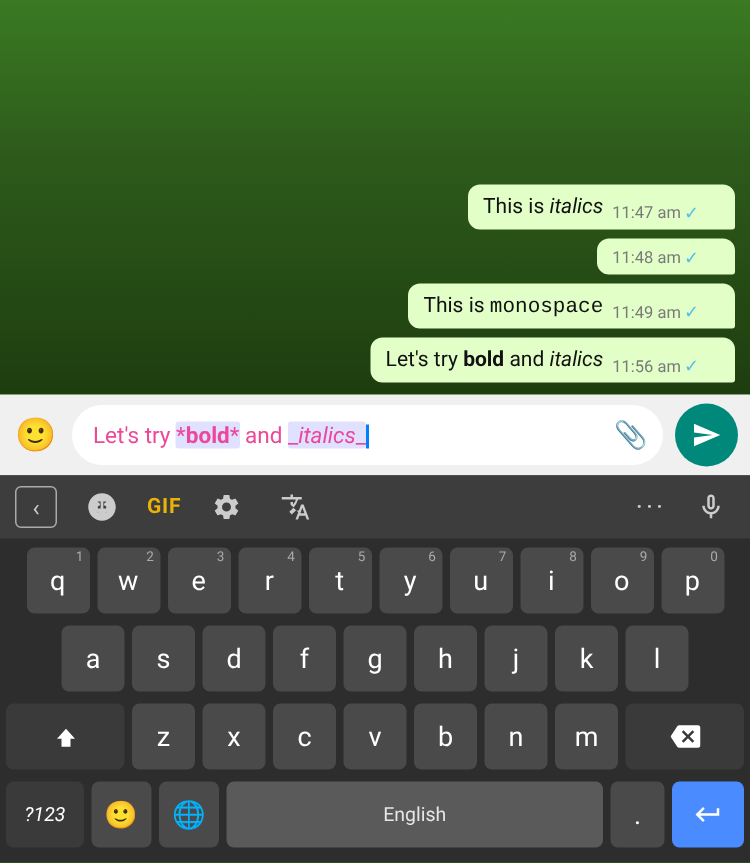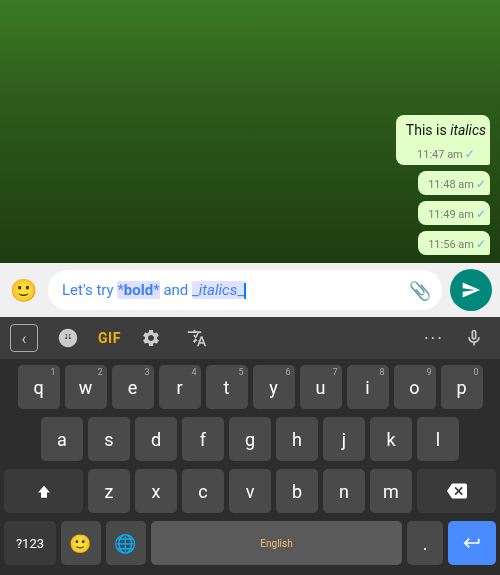--- a/index.html
+++ b/index.html
@@ -21,29 +21,28 @@
       display: flex;
       flex-direction: column;
       justify-content: flex-end;
       gap: 6px;
     }
 
     .message-bubble {
       align-self: flex-end;
       background: #e2ffc7;
       border-radius: 8px 8px 2px 8px;
-      padding: 6px 4px 4px 10px;
+      padding: 6px 24px 4px 10px;
       max-width: 85%;
       font-size: 14px;
       color: #111;
       display: flex;
-      align-items: center;
+      align-items: flex-end;
       gap: 6px;
       flex-wrap: wrap;
-      flex-direction: column;
     }
 
     .bubble-text {
       flex: 1;
       line-height: 1.4;
     }
 
     .bubble-time {
       font-size: 11px;
       color: #7a7a7a;
@@ -90,21 +89,21 @@
     .input-wrapper {
       flex: 1;
       position: relative;
     }
 
     .text-input-box {
       background: white;
       border-radius: 22px;
       padding: 8px 36px 8px 14px;
       font-size: 15px;
-      color: #3b82f6;
+      color: #ec4899;
       min-height: 40px;
       display: flex;
       align-items: center;
     }
 
     .send-btn {
       width: 42px;
       height: 42px;
       background: #00897b;
       border-radius: 50%;
@@ -231,20 +230,21 @@
       color: #fff;
       border-radius: 5px;
       font-size: 13px;
       height: 44px;
       width: 52px;
       display: flex;
       align-items: center;
       justify-content: center;
       cursor: pointer;
       flex-shrink: 0;
+      font-style: italic;
     }
 
     .key-emoji-small {
       background: #4a4a4a;
       border-radius: 5px;
       height: 44px;
       width: 40px;
       display: flex;
       align-items: center;
       justify-content: center;
@@ -267,22 +267,22 @@
     }
 
     .key-english {
       background: #5a5a5a;
       border-radius: 5px;
       height: 44px;
       flex: 1;
       display: flex;
       align-items: center;
       justify-content: center;
-      color: #fdba74;
-      font-size: 10px;
+      color: #e5e5e5;
+      font-size: 13px;
       cursor: pointer;
     }
 
     .key-period {
       background: #4a4a4a;
       border-radius: 5px;
       height: 44px;
       width: 36px;
       display: flex;
       align-items: center;
@@ -336,26 +336,32 @@
     </span>
   </div>
 
   <div class="message-bubble">
     <span class="bubble-time">
       11:48 am <span class="check-mark">✓</span>
     </span>
   </div>
 
   <div class="message-bubble">
+    <span class="bubble-text">
+      This is <span class="fmt-monospace">monospace</span>
+    </span>
     <span class="bubble-time">
       11:49 am <span class="check-mark">✓</span>
     </span>
   </div>
 
   <div class="message-bubble">
+    <span class="bubble-text">
+      Let's try <strong>bold</strong> and <em>italics</em>
+    </span>
     <span class="bubble-time">
       11:56 am <span class="check-mark">✓</span>
     </span>
   </div>
 
 </div>
 
 <div class="input-area">
   <div class="emoji-btn">🙂</div>
 

